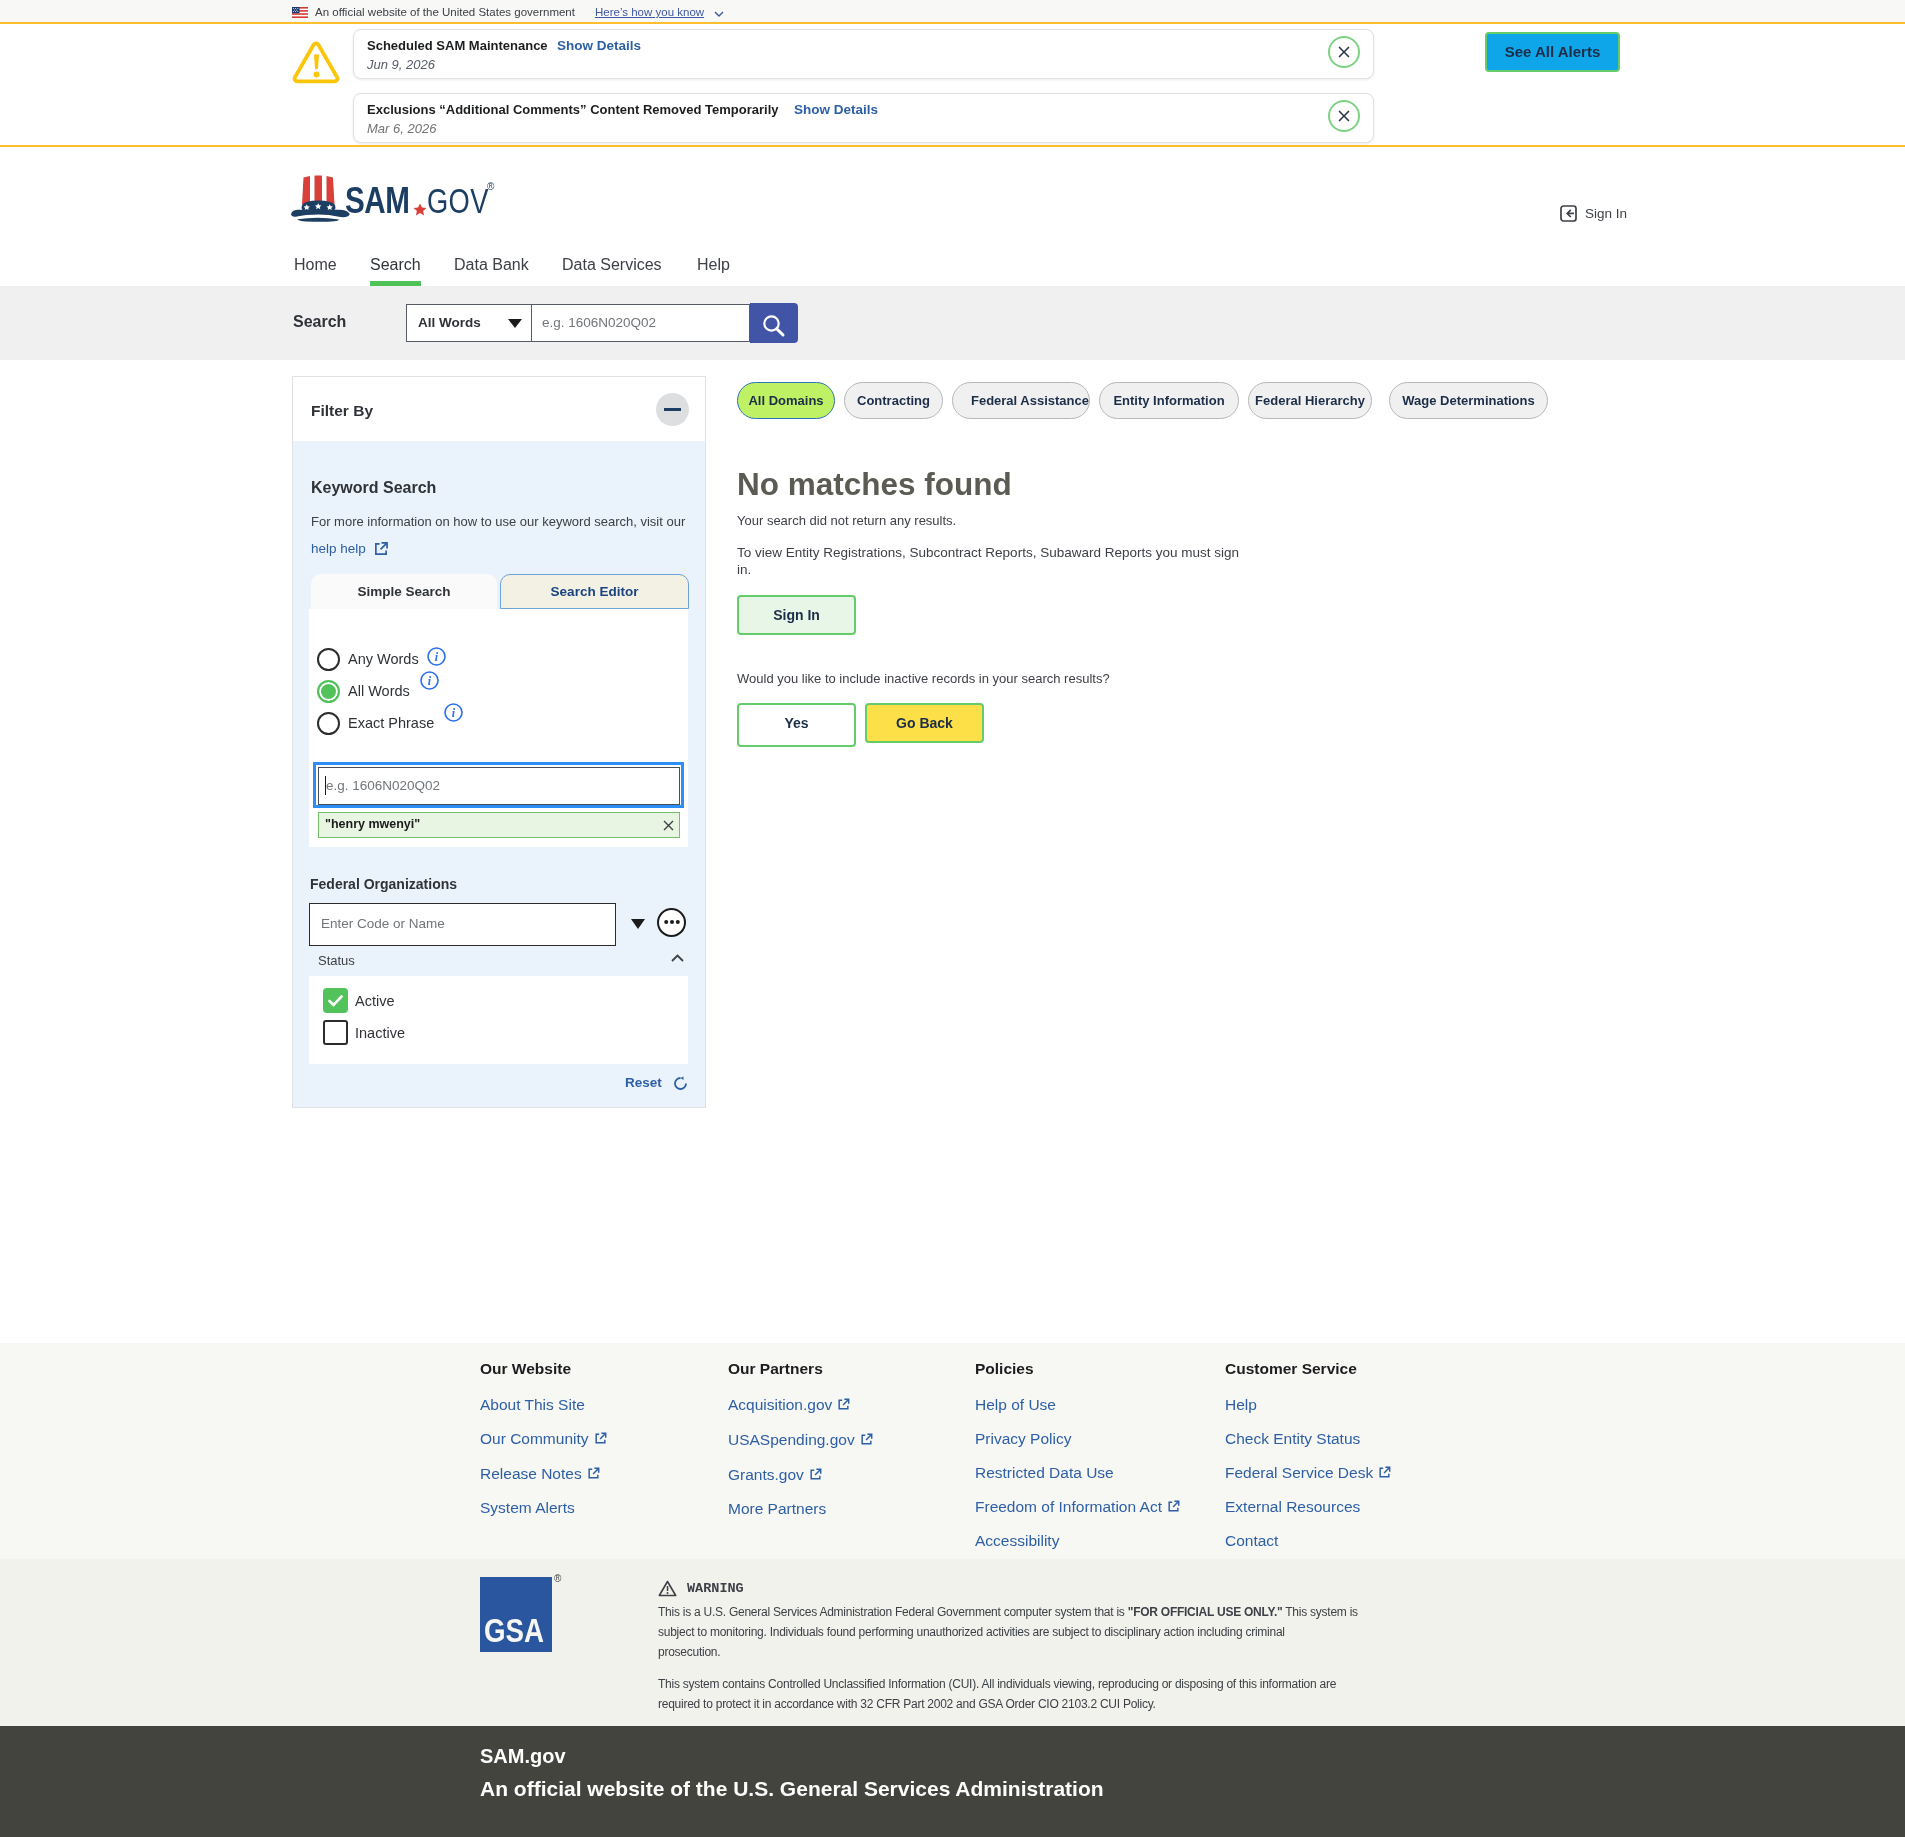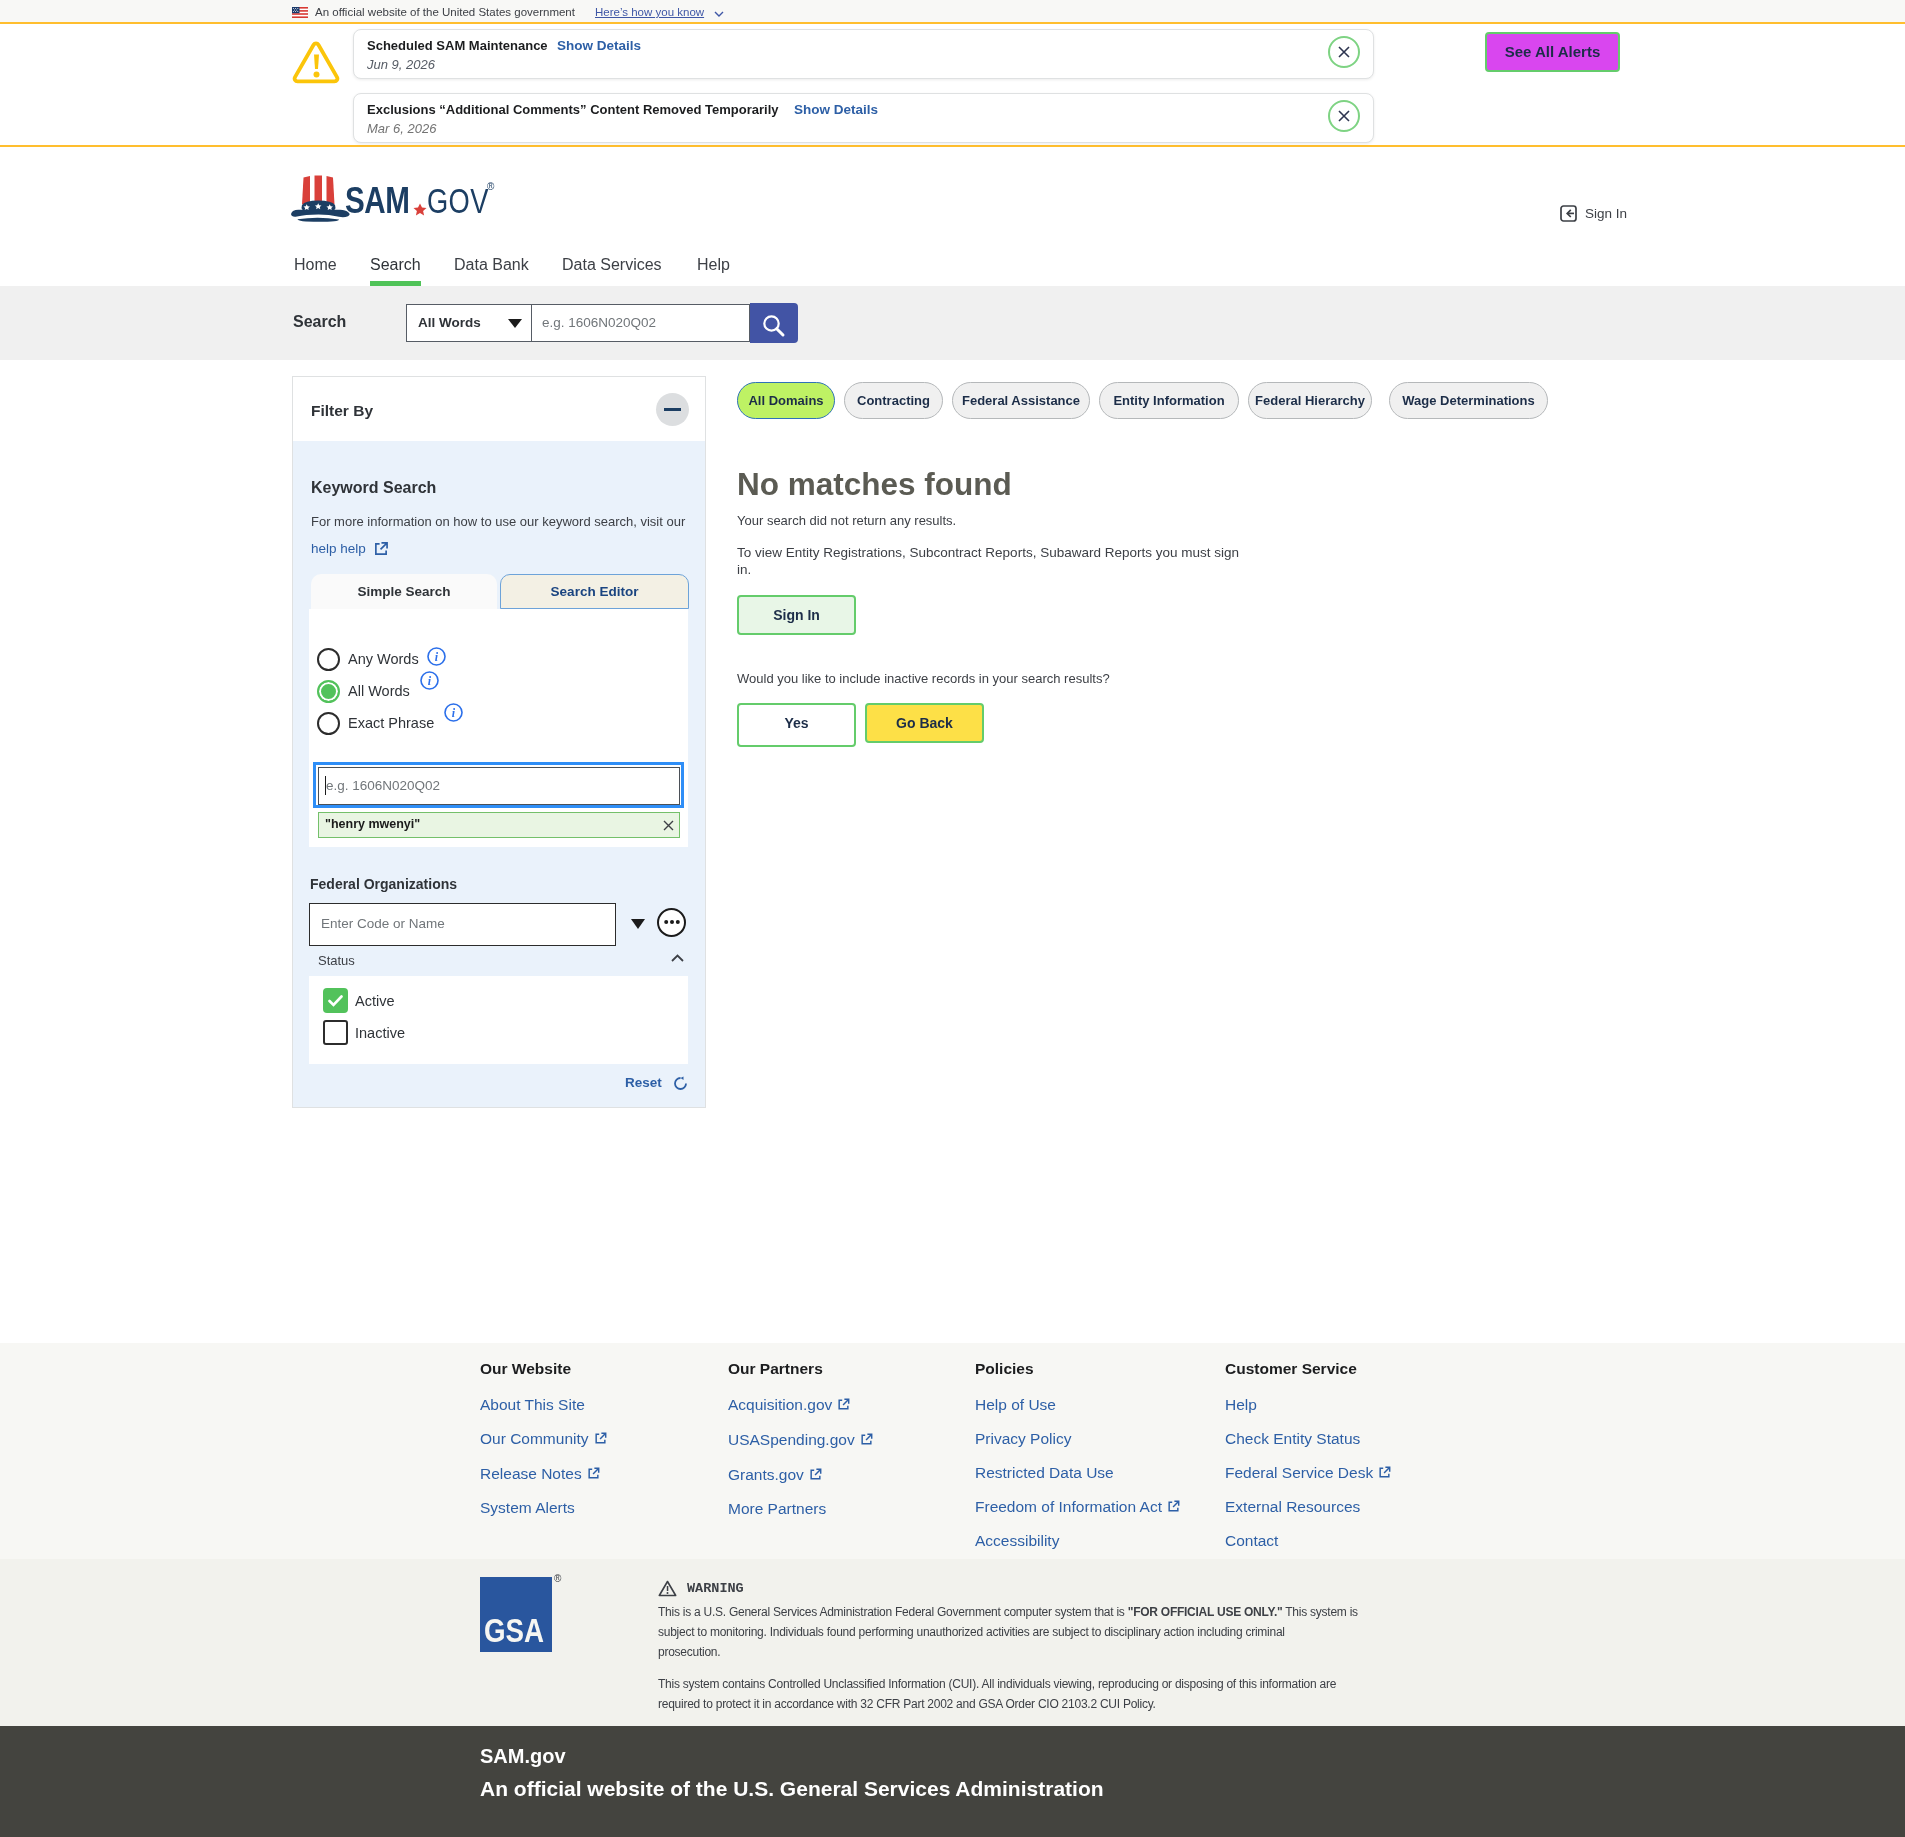--- a/index.html
+++ b/index.html
@@ -65,21 +65,21 @@
 
 <div class="abs" style="left:353px;top:93px;width:1021px;height:50px;background:#fff;border:1px solid #dfe1e2;border-radius:8px;box-shadow:0 1px 3px rgba(0,0,0,.08);"></div>
 <div class="abs" style="left:367px;top:102px;font-size:13px;font-weight:bold;color:#1c1d1f;">Exclusions “Additional Comments” Content Removed Temporarily</div>
 <a class="abs lnk" href="#" style="left:794px;top:102px;font-size:13.5px;font-weight:bold;">Show Details</a>
 <div class="abs" style="left:367px;top:121px;font-size:13px;font-style:italic;color:#737373;">Mar 6, 2026</div>
 <div class="abs" style="left:1328px;top:100px;width:32px;height:32px;border:2px solid #7ed383;border-radius:50%;background:#fff;"></div>
 <svg class="abs" style="left:1338px;top:110px;" width="12" height="12" viewBox="0 0 12 12">
     <path d="M1 1l10 10M11 1L1 11" stroke="#2e3550" stroke-width="1.6"></path>
   </svg>
 
-<div class="abs" style="left:1485px;top:32px;width:135px;height:40px;background:#d946ef;border:2px solid #64cc6b;border-radius:4px;font-size:15px;font-weight:bold;color:#1c2d48;text-align:center;line-height:36px;">See All Alerts</div>
+<div class="abs" style="left:1485px;top:32px;width:135px;height:40px;background:#0ea5e9;border:2px solid #64cc6b;border-radius:4px;font-size:15px;font-weight:bold;color:#1c2d48;text-align:center;line-height:36px;">See All Alerts</div>
 
 <svg class="abs" style="left:291px;top:174px;" width="210" height="50" viewBox="0 0 210 50">
   <g fill="#d9403a">
     <path d="M12.5 3.5 L19 2 19 28.5 11 30.5 Z"></path>
     <path d="M23.5 1.5 L31 1.5 31 28 23.5 28 Z"></path>
     <path d="M35.5 2 L42 3.5 43.5 30.5 35.5 28.5 Z"></path>
   </g>
   <path d="M11 31 Q14 26.5 27 26.5 Q41 26.5 44 31 L44.5 34 Q44 38.5 27.5 38.5 Q11 38.5 10.5 34 Z" fill="#1c3e63"></path>
   <g fill="#fff">
     <path d="M15.7 30.2 l1 2.05 2.25.2 -1.68 1.5 .5 2.2 -2.07-1.15 -2.07 1.15 .5-2.2 -1.68-1.5 2.25-.2z"></path>
@@ -200,21 +200,21 @@
 <div class="abs" style="left:355px;top:1025px;font-size:14.5px;color:#2f3338;">Inactive</div>
 
 <div class="abs" style="left:625px;top:1075px;font-size:13.5px;font-weight:bold;color:#2d5fa6;">Reset</div>
 <svg class="abs" style="left:673px;top:1076px;" width="15" height="15" viewBox="0 0 15 15">
     <path d="M13 7.5 A5.5 5.5 0 1 1 7.5 2" stroke="#2d5fa6" stroke-width="1.8" fill="none"></path>
     <path d="M7.5 2 L10.5 0.5 L10.5 4z" fill="#2d5fa6"></path>
   </svg>
 
 <div class="abs" style="left:737px;top:382px;width:98px;height:37px;line-height:35px;text-align:center;border-radius:19px;border:1.5px solid #2f72b8;background:#bef264;font-size:13px;font-weight:bold;color:#1c2d48;">All Domains</div>
 <div class="abs" style="left:844px;top:382px;width:99px;height:37px;line-height:35px;text-align:center;border-radius:19px;border:1px solid #b5b8ba;background:#f0f0f0;font-size:13px;font-weight:bold;color:#1c2d48;">Contracting</div>
-<div class="abs" style="left:952px;top:382px;width:138px;height:37px;line-height:35px;text-align:center;border-radius:19px;border:1px solid #b5b8ba;background:#f0f0f0;font-size:13px;font-weight:bold;color:#1c2d48;">Federal Assistance</div>
+<div class="abs" style="left:952px;top:382px;width:138px;height:37px;line-height:35px;text-align:right;border-radius:19px;border:1px solid #b5b8ba;background:#f0f0f0;font-size:13px;font-weight:bold;color:#1c2d48;">Federal Assistance</div>
 <div class="abs" style="left:1099px;top:382px;width:140px;height:37px;line-height:35px;text-align:center;border-radius:19px;border:1px solid #b5b8ba;background:#f0f0f0;font-size:13px;font-weight:bold;color:#1c2d48;">Entity Information</div>
 <div class="abs" style="left:1248px;top:382px;width:124px;height:37px;line-height:35px;text-align:center;border-radius:19px;border:1px solid #b5b8ba;background:#f0f0f0;font-size:13px;font-weight:bold;color:#1c2d48;">Federal Hierarchy</div>
 <div class="abs" style="left:1389px;top:382px;width:159px;height:37px;line-height:35px;text-align:center;border-radius:19px;border:1px solid #b5b8ba;background:#f0f0f0;font-size:13px;font-weight:bold;color:#1c2d48;">Wage Determinations</div>
 
 <div class="abs" style="left:737px;top:466px;font-size:31.5px;font-weight:bold;color:#5b5b53;">No matches found</div>
 <div class="abs" style="left:737px;top:513px;font-size:13px;color:#3d4046;">Your search did not return any results.</div>
 <div class="abs" style="left:737px;top:544px;font-size:13.5px;color:#3d4046;line-height:17px;">To view Entity Registrations, Subcontract Reports, Subaward Reports you must sign<br>in.</div>
 <div class="abs" style="left:737px;top:595px;width:119px;height:40px;background:#e8f6e7;border:2px solid #64cc6b;border-radius:4px;font-size:14px;font-weight:bold;color:#1c2d48;text-align:center;line-height:36px;">Sign In</div>
 <div class="abs" style="left:737px;top:671px;font-size:13px;color:#3d4046;">Would you like to include inactive records in your search results?</div>
 <div class="abs" style="left:737px;top:703px;width:119px;height:44px;background:#fff;border:2px solid #64cc6b;border-radius:4px;font-size:14px;font-weight:bold;color:#1c2d48;text-align:center;line-height:36px;">Yes</div>

